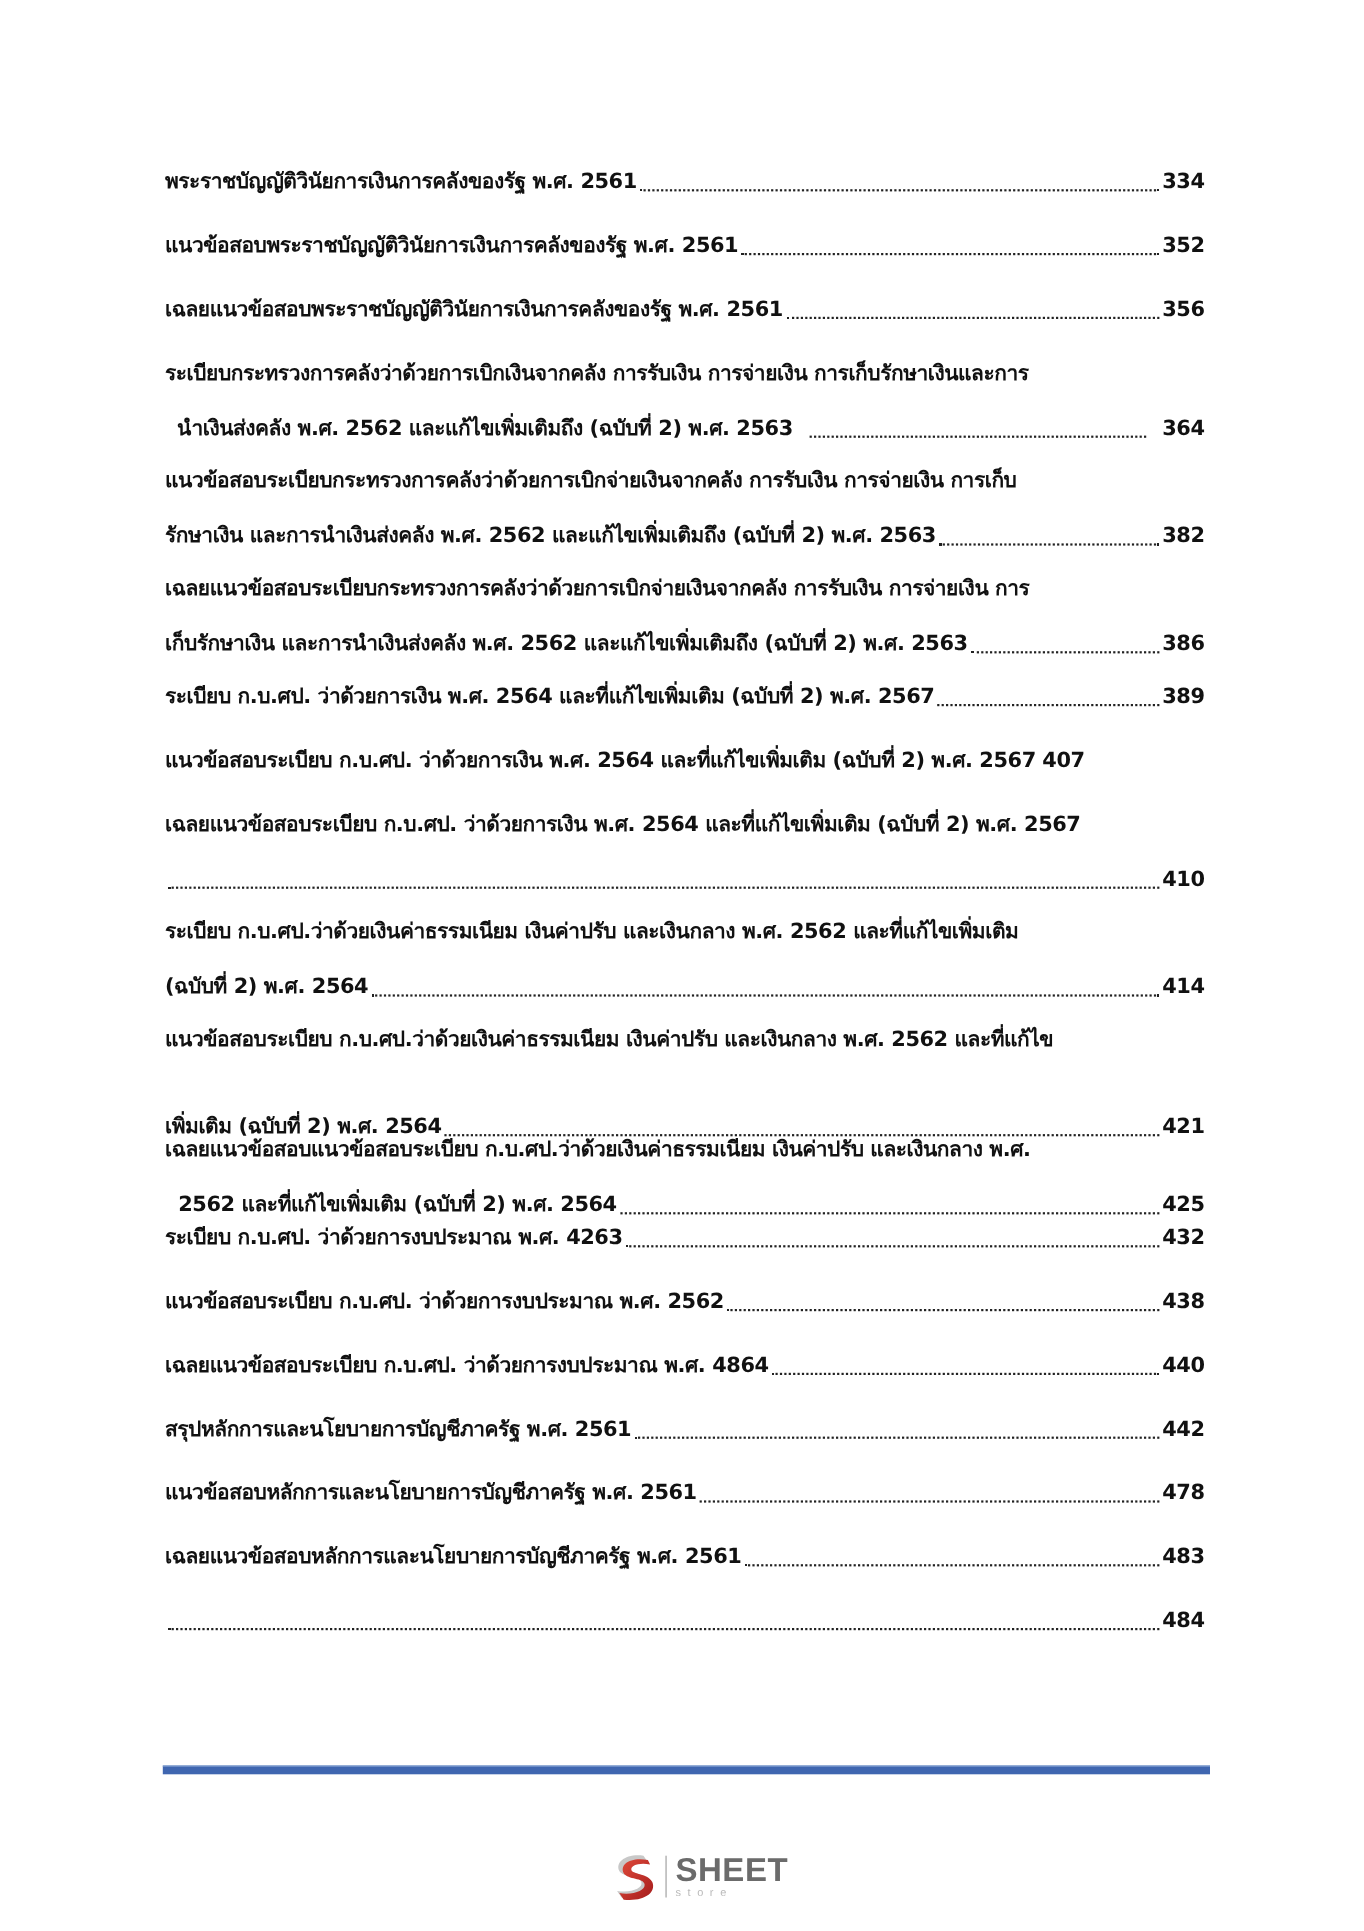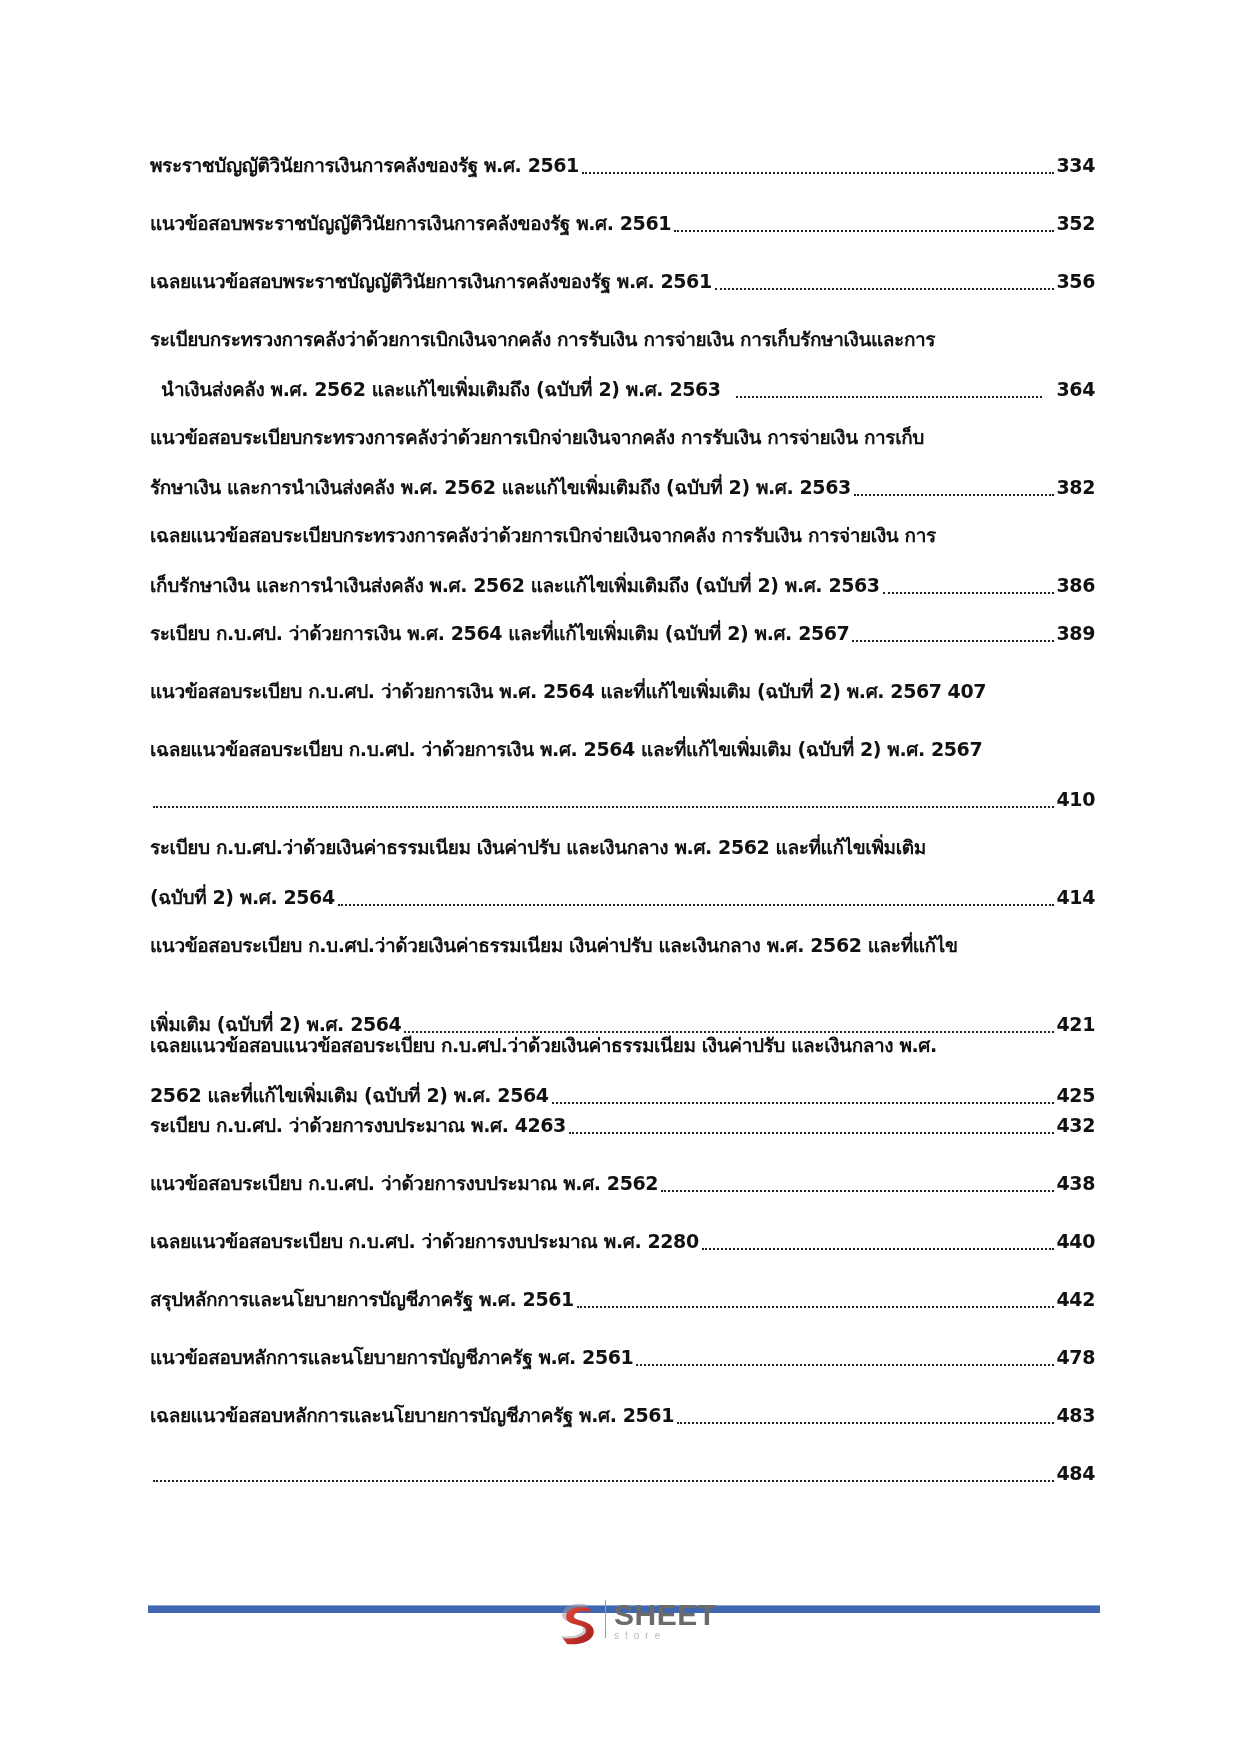--- a/index.html
+++ b/index.html
@@ -22,22 +22,22 @@
       flex: 1 1 auto; overflow: hidden; margin: 0 3px;
       border-bottom: 2px dotted #222; height: 0; align-self: center; position: relative; top: 8px;
     }
     .line .page { flex: 0 0 auto; }
     .line .gap { margin-left: 6px; }
     .footer-rule {
       position: absolute; left: 148px; top: 1605px; width: 952px; height: 7px;
       background: #3f66b0; border-top: 1px solid #8aa7d6;
     }
     .logo {
-      position: absolute; left: 555px; top: 1600px; height: 50px;
-      display: flex; 
+      position: absolute; left: 555px; top: 1681px; height: 50px;
+      display: flex; align-items: center;
     }
     .logo-mark { width: 44px; height: 46px; }
     .logo-sep { width: 1px; height: 38px; background: #9a9a9a; margin: 0 8px 0 6px; }
     .logo-text { display: flex; flex-direction: column; line-height: 1; }
     .logo-word { font-family: "Liberation Sans", sans-serif; font-weight: bold; font-size: 30px; color: #6b6b6b; letter-spacing: 0.5px; }
     .logo-sub { font-family: "Liberation Sans", sans-serif; font-size: 10px; color: #b9b9b9; letter-spacing: 6px; margin-top: 1px; }
   </style>
 </head>
 <body>
 
@@ -134,21 +134,21 @@
       <div class="line" style="position: absolute; left: 0px; right: 0px; top: 50px; margin-top: 29px;">
         <span class="txt">เพิ่มเติม (ฉบับที่ 2) พ.ศ. 2564</span>
         <span class="leader"></span>
         <span class="page">421</span>
       </div>
     </div>
     <div class="toc-entry" style="position: absolute; left: 0px; width: 100%; top: 880px;">
       <div class="line" style="position: absolute; left: 0px; right: 0px; top: 0px;">
         <span class="txt">เฉลยแนวข้อสอบแนวข้อสอบระเบียบ ก.บ.ศป.ว่าด้วยเงินค่าธรรมเนียม เงินค่าปรับ และเงินกลาง พ.ศ.</span>
       </div>
-      <div class="line" style="position: absolute; left: 0px; right: 0px; top: 50px; align-items: flex-end;">
+      <div class="line" style="position: absolute; left: 12px; right: 0px; top: 50px; align-items: flex-end;">
         <span class="txt">2562 และที่แก้ไขเพิ่มเติม (ฉบับที่ 2) พ.ศ. 2564</span>
         <span class="leader"></span>
         <span class="page">425</span>
       </div>
     </div>
     <div class="toc-entry" style="position: absolute; left: 0px; width: 100%; top: 960px;">
       <div class="line" style="position: absolute; left: 0px; right: 0px; top: 0px;">
         <span class="txt">ระเบียบ ก.บ.ศป. ว่าด้วยการงบประมาณ พ.ศ. 4263</span>
         <span class="leader"></span>
         <span class="page">432</span>
@@ -156,21 +156,21 @@
     </div>
     <div class="toc-entry" style="position: absolute; left: 0px; width: 100%; top: 1018px;">
       <div class="line" style="position: absolute; left: 0px; right: 0px; top: 0px;">
         <span class="txt">แนวข้อสอบระเบียบ ก.บ.ศป. ว่าด้วยการงบประมาณ พ.ศ. 2562</span>
         <span class="leader"></span>
         <span class="page">438</span>
       </div>
     </div>
     <div class="toc-entry" style="position: absolute; left: 0px; width: 100%; top: 1076px;">
       <div class="line" style="position: absolute; left: 0px; right: 0px; top: 0px;">
-        <span class="txt">เฉลยแนวข้อสอบระเบียบ ก.บ.ศป. ว่าด้วยการงบประมาณ พ.ศ. 2280</span>
+        <span class="txt">เฉลยแนวข้อสอบระเบียบ ก.บ.ศป. ว่าด้วยการงบประมาณ พ.ศ. 4864</span>
         <span class="leader"></span>
         <span class="page">440</span>
       </div>
     </div>
     <div class="toc-entry" style="position: absolute; left: 0px; width: 100%; top: 1134px;">
       <div class="line" style="position: absolute; left: 0px; right: 0px; top: 0px;">
         <span class="txt">สรุปหลักการและนโยบายการบัญชีภาครัฐ พ.ศ. 2561</span>
         <span class="leader"></span>
         <span class="page">442</span>
       </div>

